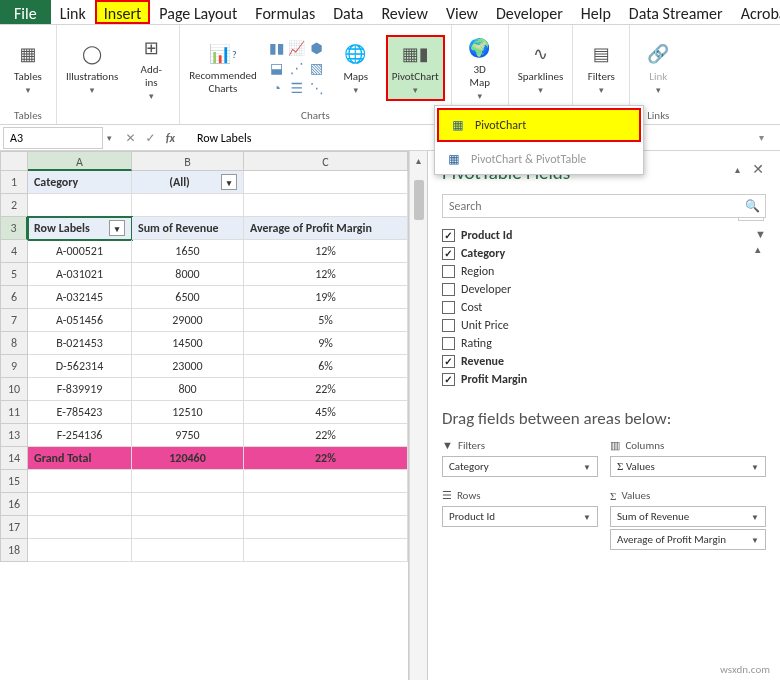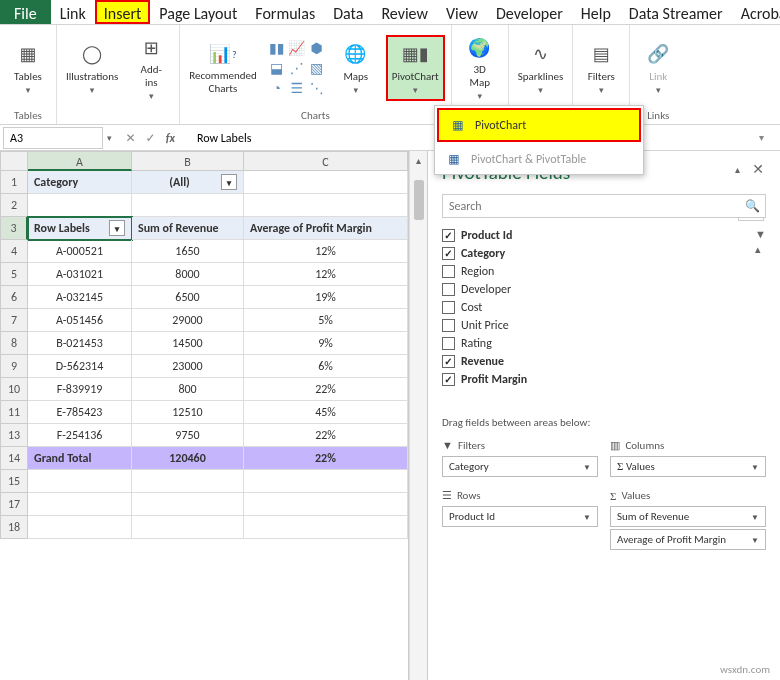--- a/index.html
+++ b/index.html
@@ -51,21 +51,21 @@
 .colh.sel{background:#d8e6d8;border-bottom:2px solid #217346;}
 .colA{width:104px;} .colB{width:112px;} .colC{width:164px;}
 .rows{position:relative;}
 .row{display:flex;height:23px;}
 .rowh{width:28px;background:#f0f0f0;border:1px solid #ccc;border-top:none;text-align:center;line-height:23px;color:#555;font-size:12px;}
 .rowh.sel{background:#d8e6d8;border-right:2px solid #217346;}
 .cell{border:1px solid #ddd;border-top:none;border-left:none;padding:0 6px;line-height:23px;font-size:12px;text-align:center;overflow:hidden;}
 .cell.left{text-align:left;}
 .pvthdr{background:#e8eef7;font-weight:bold;}
 .filterdd{float:right;width:16px;height:16px;border:1px solid #999;background:#fff;display:inline-flex;align-items:center;justify-content:center;font-size:9px;margin-top:3px;}
-.grandbg{background:#c4b5fd;font-weight:bold;}
+.grandbg{background:#ec4899;font-weight:bold;}
 .activecell{outline:2px solid #217346;outline-offset:-1px;}
 
 .vscroll{width:18px;background:#f4f4f4;border-left:1px solid #ddd;display:flex;flex-direction:column;align-items:center;}
 .vscroll .ar{font-size:10px;color:#666;padding:3px;}
 .vscroll .thumb{flex:0 0 40px;width:10px;background:#c4c4c4;margin-top:10px;border-radius:2px;}
 
 
 .panel{flex:1;border-left:1px solid #ccc;padding:10px 14px;position:relative;display:flex;flex-direction:column;gap:10px;background:#fff;}
 .panel h2{color:#217346;font-size:19px;font-weight:normal;}
 .panel .sub{font-size:11px;color:#555;}
@@ -74,21 +74,21 @@
 .panel .up{position:absolute;right:40px;top:12px;color:#666;font-size:10px;}
 .searchwrap{position:relative;}
 .search{width:100%;border:1px solid #ccc;padding:4px 24px 4px 6px;font-size:12px;color:#888;}
 .sicon{position:absolute;right:6px;top:5px;color:#888;font-size:12px;}
 .fieldlist{display:flex;gap:6px;}
 .fields{flex:1;display:flex;flex-direction:column;gap:4px;font-size:12px;}
 .fld{display:flex;align-items:center;gap:6px;}
 .cb{width:13px;height:13px;border:1px solid #666;display:inline-flex;align-items:center;justify-content:center;font-size:10px;color:#222;}
 .fld.bold{font-weight:bold;}
 .funnel{display:flex;flex-direction:column;gap:2px;font-size:11px;color:#666;}
-.dragtxt{font-size:11px;color:#555;margin-top:20px;}
+.dragtxt{font-size:17px;color:#555;margin-top:12px;}
 .areas{display:grid;grid-template-columns:1fr 1fr;gap:10px 12px;font-size:11px;}
 .areahdr{display:flex;align-items:center;gap:5px;color:#555;margin-bottom:4px;}
 .areabox{border:none;}
 .pill{border:1px solid #bbb;background:#fff;padding:3px 6px;display:flex;justify-content:space-between;align-items:center;font-size:11px;min-height:20px;margin-bottom:2px;}
 .pill .pd{font-size:8px;color:#555;}
 .sigma{font-family:'Times New Roman',serif;}
 
 .watermark{position:absolute;right:10px;bottom:4px;font-size:11px;color:#999;}
 </style>
 </head>
@@ -323,20 +323,26 @@
           <div class="cell colB grandbg">120460</div>
           <div class="cell colC grandbg">22%</div>
         </div>
         <div class="row">
           <div class="rowh">15</div>
           <div class="cell colA"></div>
           <div class="cell colB"></div>
           <div class="cell colC"></div>
         </div>
         <div class="row">
+          <div class="rowh">16</div>
+          <div class="cell colA"></div>
+          <div class="cell colB"></div>
+          <div class="cell colC"></div>
+        </div>
+        <div class="row">
           <div class="rowh">17</div>
           <div class="cell colA"></div>
           <div class="cell colB"></div>
           <div class="cell colC"></div>
         </div>
         <div class="row">
           <div class="rowh">18</div>
           <div class="cell colA"></div>
           <div class="cell colB"></div>
           <div class="cell colC"></div>

